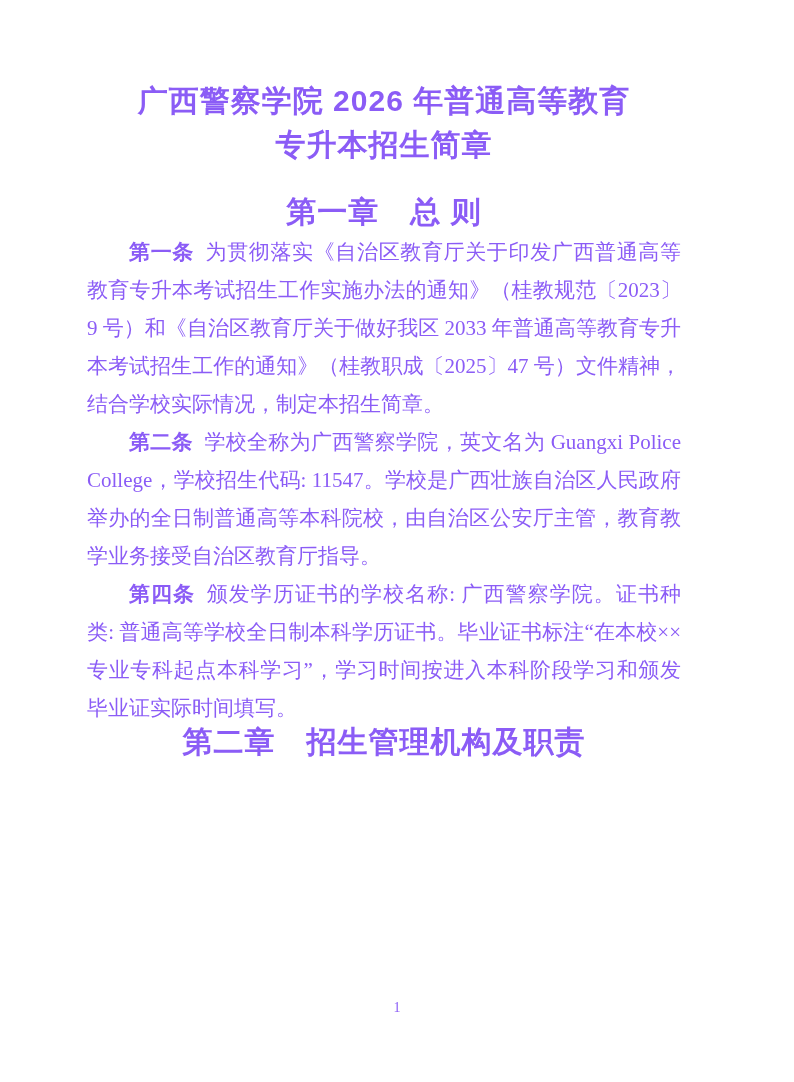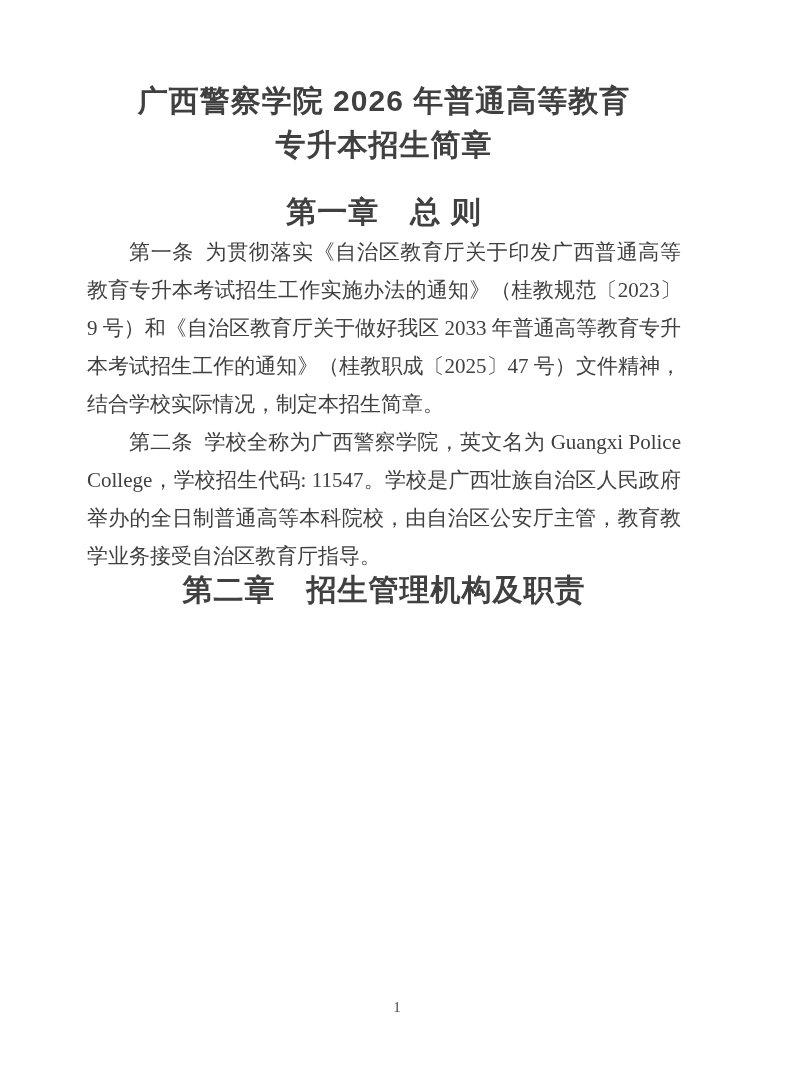--- a/index.html
+++ b/index.html
@@ -8,21 +8,21 @@
     background: #ffffff;
   }
   .page {
     position: relative;
     width: 794px;
     height: 1082px;
     background: #ffffff;
     box-sizing: border-box;
     padding: 79px 113px 0 87px;
     overflow: hidden;
-    color: #404040;
+    color: #8b5cf6;
   }
   .doc-title {
     margin: 0 0 30px 0;
     text-align: center;
     font-family: "Liberation Sans", "DejaVu Sans", sans-serif;
     font-weight: bold;
     font-size: 30px;
     line-height: 44px;
     letter-spacing: 1px;
   }
@@ -44,21 +44,21 @@
   .para {
     margin: 0;
     font-family: "Liberation Serif", "DejaVu Serif", serif;
     font-size: 21px;
     line-height: 38px;
     text-align: justify;
     text-indent: 2em;
   }
   .para .lead {
     font-family: "Liberation Sans", "DejaVu Sans", sans-serif;
-    font-weight: normal;
+    font-weight: bold;
     margin-right: 0.55em;
   }
   .page-number {
     position: absolute;
     left: 0;
     right: 0;
     top: 999px;
     text-align: center;
     font-family: "Liberation Serif", "DejaVu Serif", serif;
     font-size: 14px;
@@ -73,20 +73,21 @@
   <h1 class="doc-title">
     <span class="title-line">广西警察学院 2026 年普通高等教育</span>
     <span class="title-line">专升本招生简章</span>
   </h1>
 
   <section>
     <h2 class="chapter-heading">第一章　总 则</h2>
     <div class="paragraphs">
       <p class="para"><span class="lead">第一条</span><span class="para-text">为贯彻落实《自治区教育厅关于印发广西普通高等教育专升本考试招生工作实施办法的通知》（桂教规范〔2023〕9 号）和《自治区教育厅关于做好我区 2033 年普通高等教育专升本考试招生工作的通知》（桂教职成〔2025〕47 号）文件精神，结合学校实际情况，制定本招生简章。</span></p>
       <p class="para"><span class="lead">第二条</span><span class="para-text">学校全称为广西警察学院，英文名为 Guangxi Police College，学校招生代码: 11547。学校是广西壮族自治区人民政府举办的全日制普通高等本科院校，由自治区公安厅主管，教育教学业务接受自治区教育厅指导。</span></p>
+      <p class="para"><span class="lead">第四条</span><span class="para-text">颁发学历证书的学校名称: 广西警察学院。证书种类: 普通高等学校全日制本科学历证书。毕业证书标注“在本校××专业专科起点本科学习”，学习时间按进入本科阶段学习和颁发毕业证实际时间填写。</span></p>
     </div>
   </section>
 
   <section>
     <h2 class="chapter-heading">第二章　招生管理机构及职责</h2>
   </section>
 
   <div class="page-number">1</div>
 
 </div>

